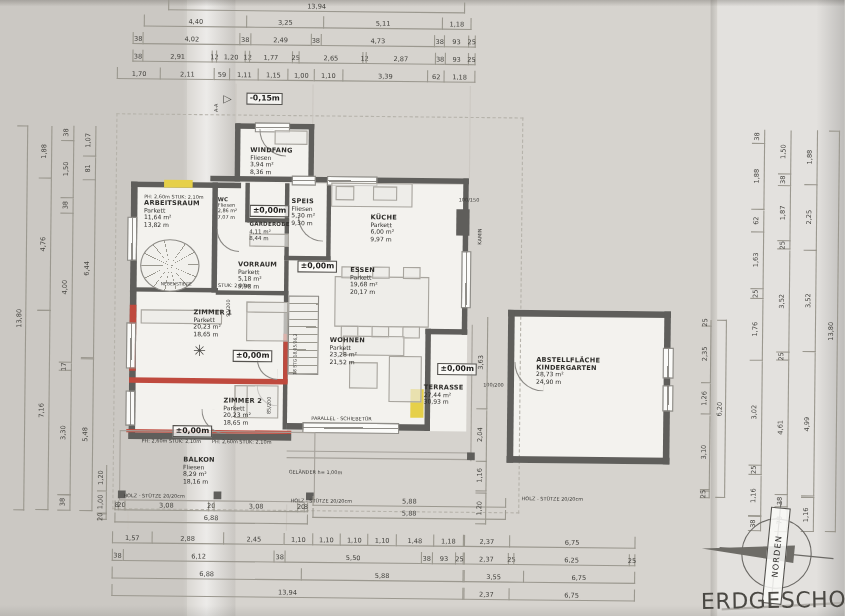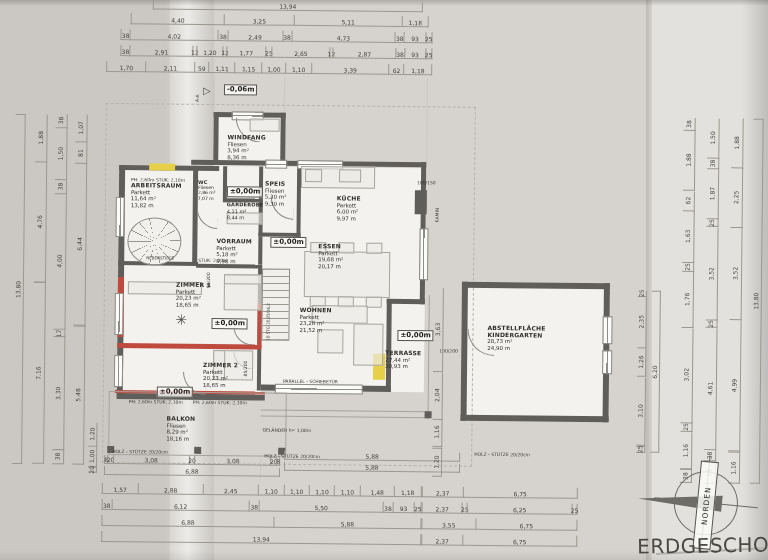--- a/index.html
+++ b/index.html
@@ -235,21 +235,21 @@
     <span>8,29 m²</span>
     <span>18,16 m</span>
   </div>
   <div class="rlabel" style="left:488px;top:324px;">
     <span class="rn">ABSTELLFLÄCHE</span>
     <span class="rn">KINDERGARTEN</span>
     <span>28,73 m²</span>
     <span>24,90 m</span>
   </div>
 
-  <div class="lvl" style="left:222px;top:86px;">-0,06m</div>
+  <div class="lvl" style="left:222px;top:86px;">-0,15m</div>
   <div class="lvl" style="left:226px;top:188px;">±0,00m</div>
   <div class="lvl" style="left:270px;top:238px;">±0,00m</div>
   <div class="lvl" style="left:212px;top:320px;">±0,00m</div>
   <div class="lvl" style="left:158px;top:389px;">±0,00m</div>
   <div class="lvl" style="left:398px;top:330px;">±0,00m</div>
 
   <div class="note vtext" style="left:434px;top:196px;height:26px;">KAMIN</div>
   <div class="note" style="left:284px;top:380px;">PARALLEL - SCHIEBETÜR</div>
   <div class="note" style="left:264px;top:429px;">GELÄNDER h= 1,00m</div>
   <div class="note" style="left:114px;top:452px;">HOLZ - STÜTZE 20/20cm</div>

